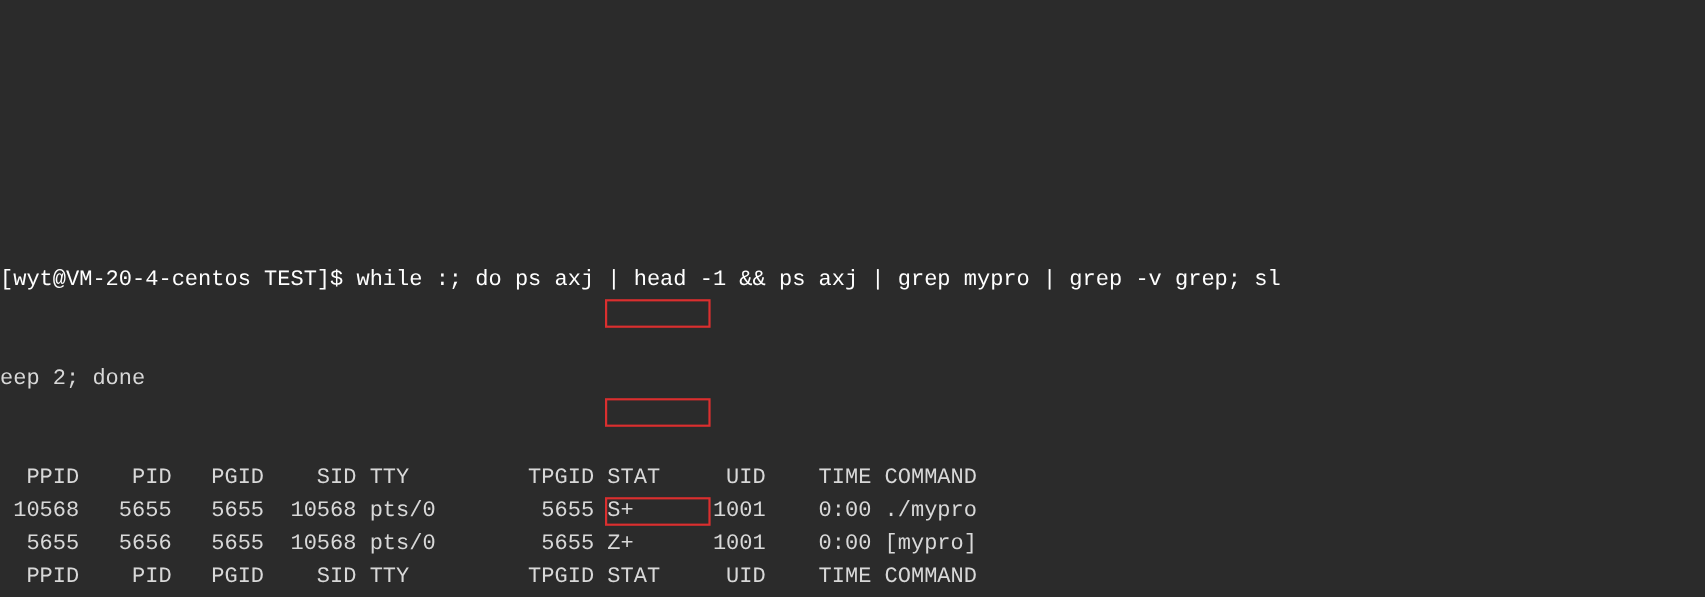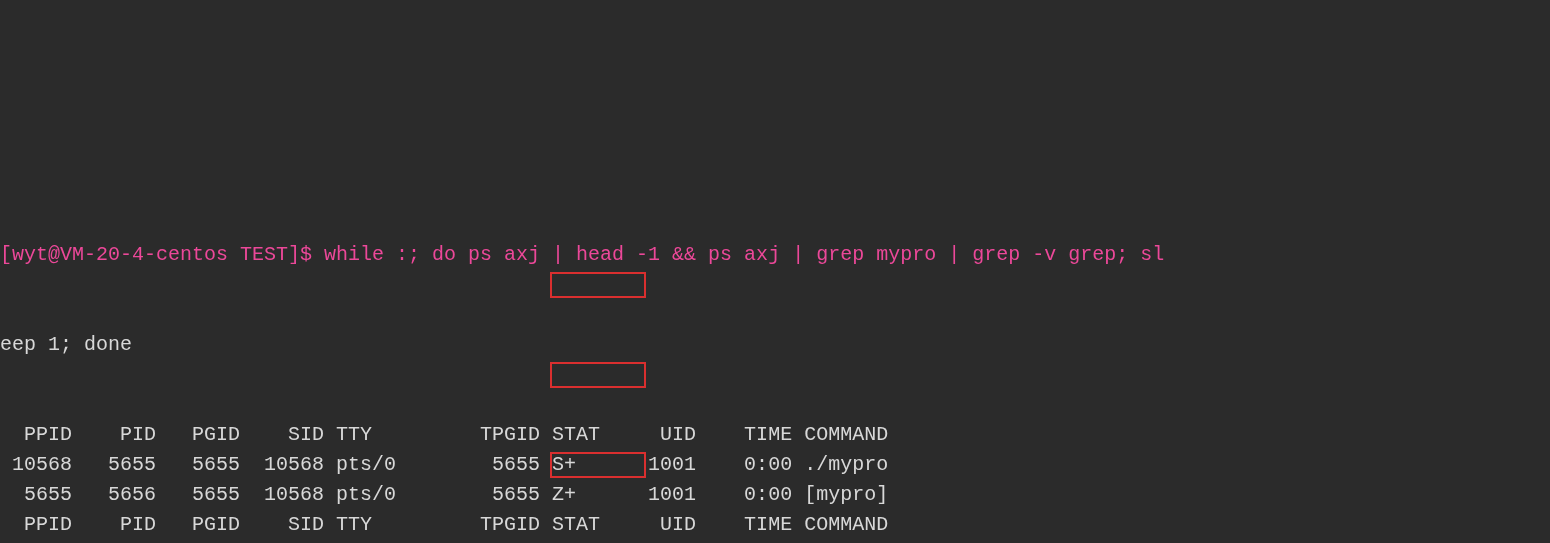--- a/index.html
+++ b/index.html
@@ -13,35 +13,35 @@
     white-space: pre;
     overflow: hidden;
   }
   .terminal {
     padding: 0;
     width: 1550px;
     height: 543px;
     position: relative;
   }
   .line { display: block; position: relative; }
-  .prompt   { color: #ec4899; }
+  .prompt   { color: #ffffff; }
   .cmd      { color: #d8d8d8; }
   .mark {
     border: 2px solid #da2f2f;
     box-sizing: border-box;
     position: absolute;
     pointer-events: none;
   }
 </style>
 </head>
 <body>
 
 
 
 <div class="terminal">
   
   <span class="line"><span class="prompt">[wyt@VM-20-4-centos TEST]$ while :; do ps axj | head -1 &amp;&amp; ps axj | grep mypro | grep -v grep; sl</span></span>
-  <span class="line"><span class="cmd">eep 1; done</span></span>
+  <span class="line"><span class="cmd">eep 2; done</span></span>
   <div id="output"><span class="line">  PPID    PID   PGID    SID TTY         TPGID STAT     UID    TIME COMMAND</span><span class="line"> 10568   5655   5655  10568 pts/0        5655 S+      1001    0:00 ./mypro</span><span class="line">  5655   5656   5655  10568 pts/0        5655 Z+      1001    0:00 [mypro] <defunct></defunct></span><span class="line">  PPID    PID   PGID    SID TTY         TPGID STAT     UID    TIME COMMAND</span><span class="line"> 10568   5655   5655  10568 pts/0        5655 S+      1001    0:00 ./mypro</span></div>
 <div class="mark" style="top: 122px; left: 550.144px; width: 96.025px; height: 26px;"></div><div class="mark" style="top: 212px; left: 550.144px; width: 96.025px; height: 26px;"></div><div class="mark" style="top: 302px; left: 550.144px; width: 96.025px; height: 26px;"></div></div>
 
 
 
 
 </body></html>

